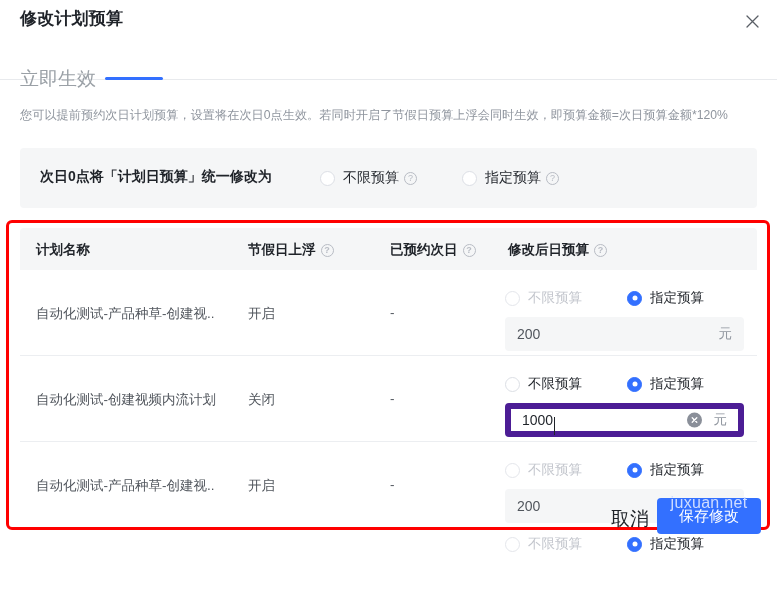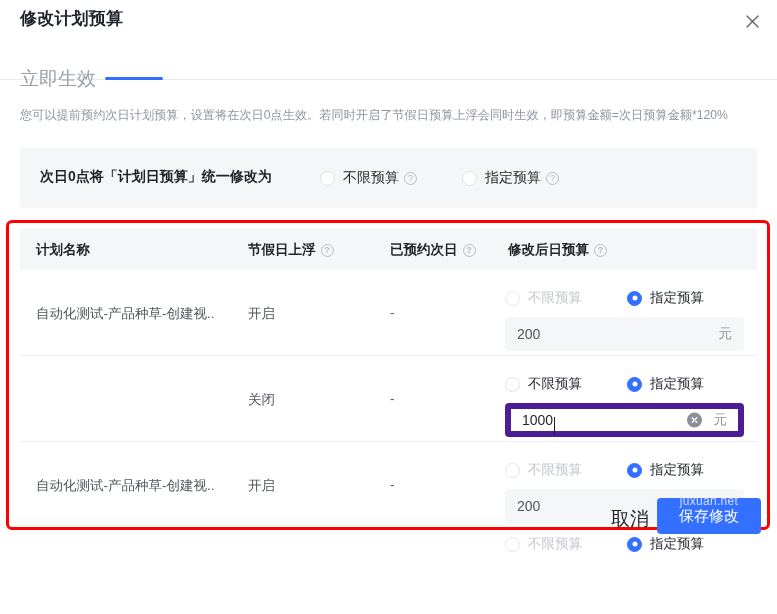--- a/index.html
+++ b/index.html
@@ -191,21 +191,21 @@
     position: absolute; right: 16px; top: 8px;
     width: 104px; height: 36px; border-radius: 4px;
     background: #3370ff; color: #fff; font-size: 15px;
     display: flex; align-items: center; justify-content: center;
     cursor: pointer; border: none; font-family: inherit;
     overflow: visible;
   }
   .watermark {
     position: absolute; left: 50%; transform: translateX(-50%);
     top: -4px;
-    font-size: 12px; color: #cfdcff; letter-spacing: .3px;
+    font-size: 16px; color: #cfdcff; letter-spacing: .3px;
     white-space: nowrap; pointer-events: none;
   }
 </style>
 </head>
 <body>
 
 <div id="root">
 
   <div class="dlg-title">修改计划预算</div>
   <div class="close-btn">
@@ -274,20 +274,21 @@
           </span>
         </div>
         <div class="budget-input dim">
           <span class="val">200</span>
           <span class="unit">元</span>
         </div>
       </div>
     </div>
 
     <div class="row">
+      <div class="cell-name">自动化测试-创建视频内流计划</div>
       <div class="cell-holiday">关闭</div>
       <div class="cell-booked">-</div>
       <div class="budget-col">
         <div class="budget-radios">
           <span class="opt unlimited">
             <span class="radio"></span>
             <span class="rlabel">不限预算</span>
           </span>
           <span class="opt">
             <span class="radio on"></span>

